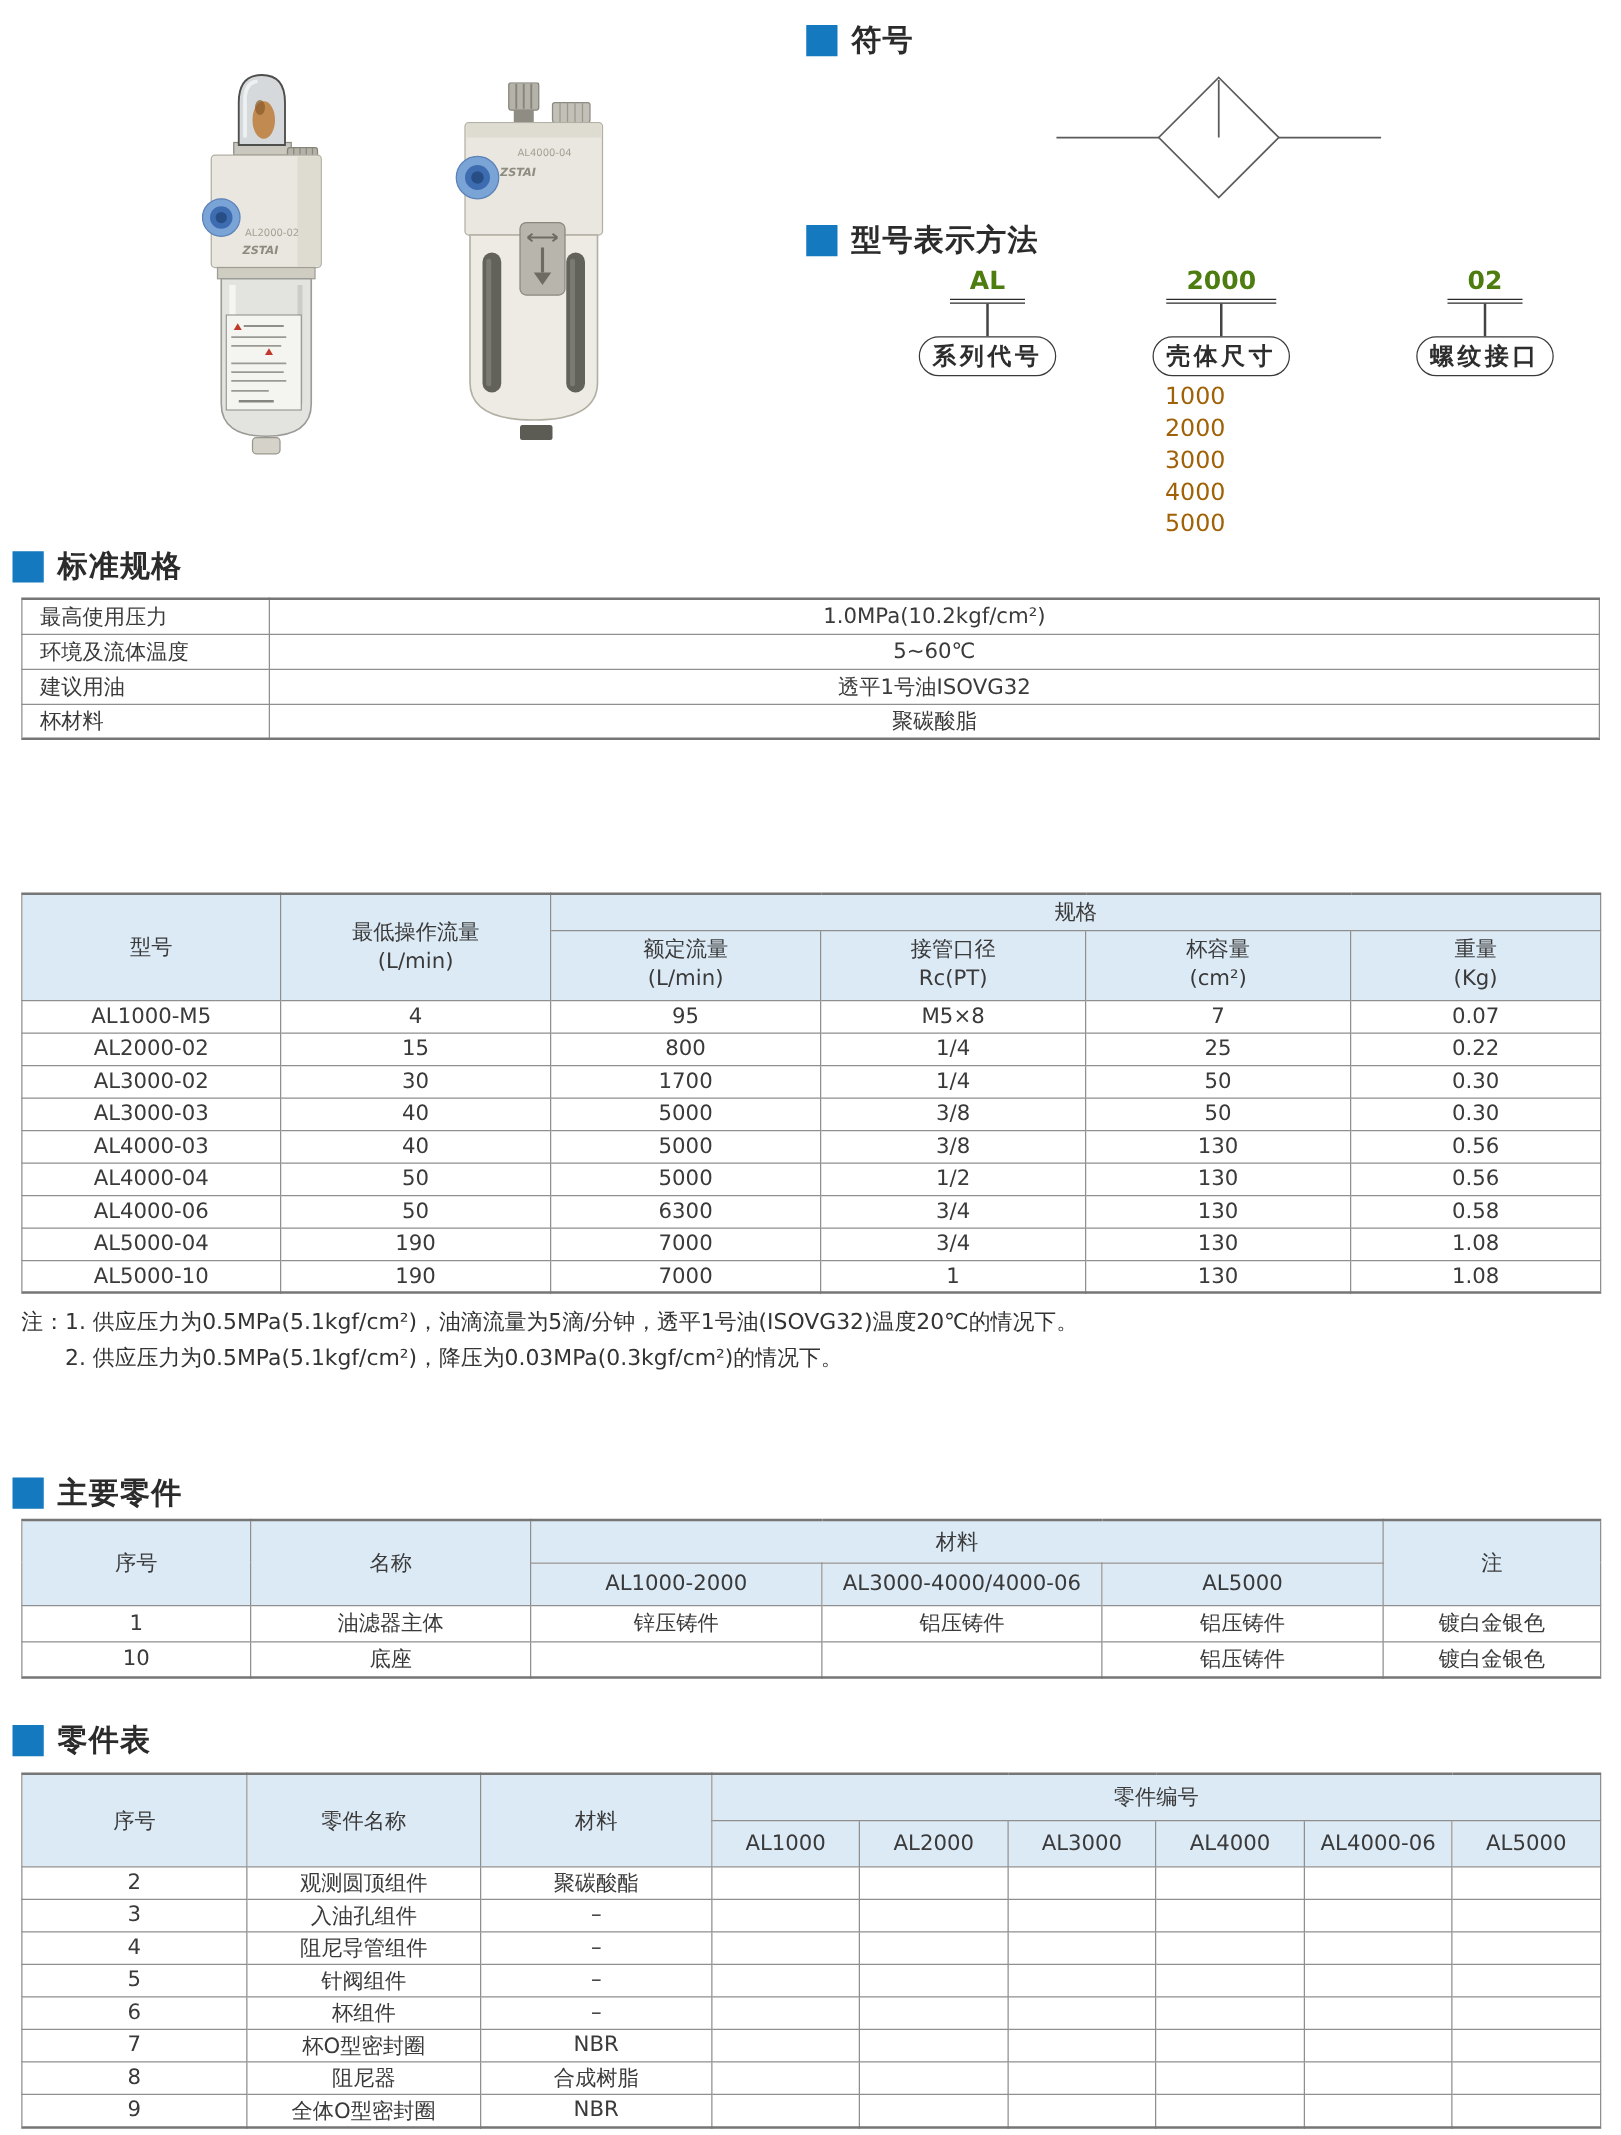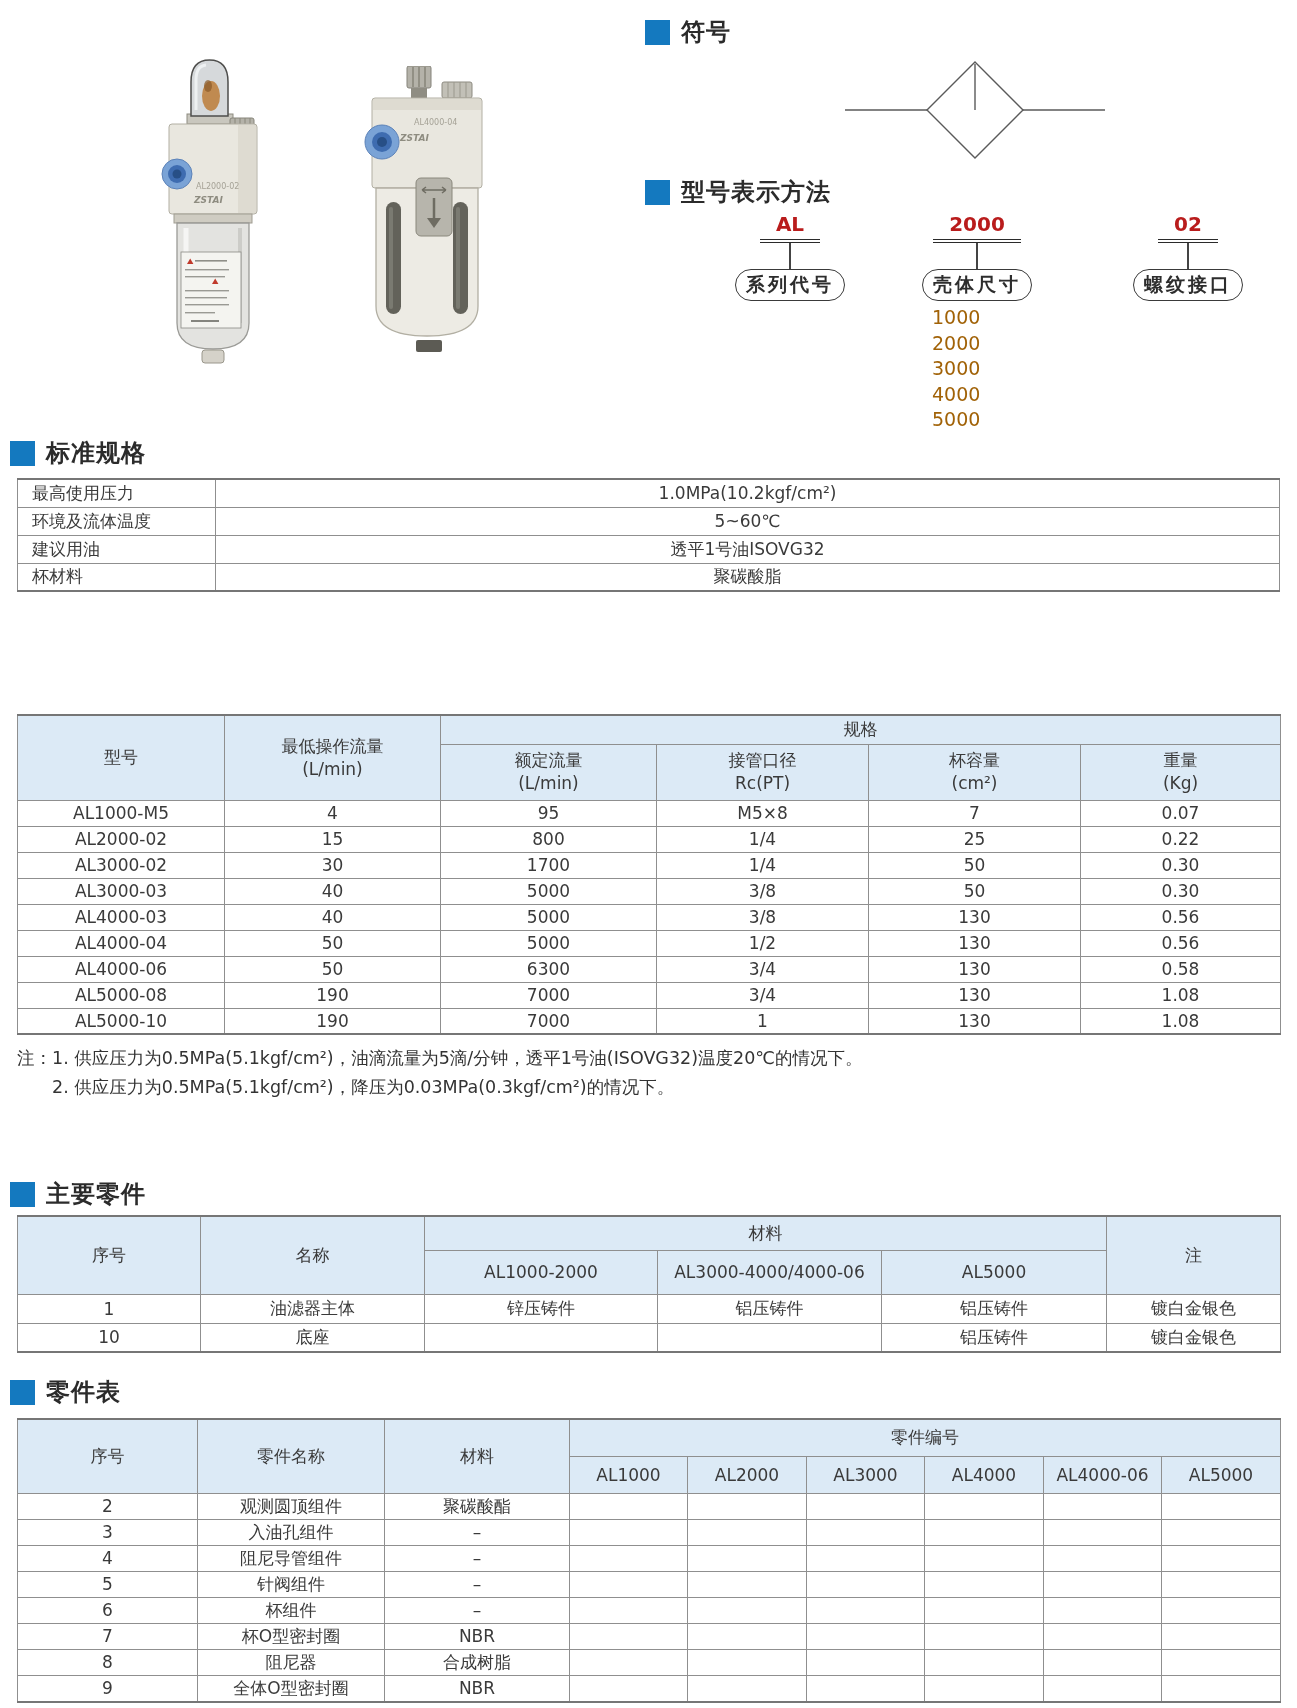--- a/index.html
+++ b/index.html
@@ -26,33 +26,33 @@
   .t1 tr.hl{ background:var(--row-hl); }
   .t1 .lbl{ text-align:left; padding-left:14px; }
   .gap2{ margin-left:56px; }
 
   
   .main tr.h1{ height:29px; }
   .main tr.h2{ height:56px; }
   .main tr.dr{ height:26px; }
 
   
-  .p1 tr.h1{ height:34px; } .p1 tr.h2{ height:44px; } .p1 tr.dr{ height:29px; }
+  .p1 tr.h1{ height:34px; } .p1 tr.h2{ height:34px; } .p1 tr.dr{ height:29px; }
 
   
   .p2 tr.h1{ height:37px; } .p2 tr.h2{ height:37px; } .p2 tr.dr{ height:26px; }
 
   
   .notes{ position:absolute; left:17px; top:1044px; font-size:17.5px; line-height:29px; color:#333; }
   .notes .n2{ padding-left:35px; }
 
   
   .designation{ position:absolute; left:645px; top:212px; width:650px; height:200px; }
   .dcol{ position:absolute; top:0; width:150px; text-align:center; }
-  .dcode{ display:inline-block; font-size:20px; font-weight:700; color:#b91c1c;
+  .dcode{ display:inline-block; font-size:20px; font-weight:700; color:#4d7c0f;
           border-bottom:4px double #2b2b2b; padding:0 16px 3px; }
   .dline{ width:2px; height:26px; background:#444; margin:0 auto; }
   .dbubble{ display:inline-block; border:1.5px solid #3a3a3a; border-radius:16px;
             padding:2px 10px; font-size:19px; letter-spacing:3px; color:#2d2d2d;font-weight:bold; }
   .dopts{ list-style:none; text-align:left; font-size:19px; line-height:25.5px;
           color:#a16207; margin-top:4px; padding-left:30px; }
 
   svg text{ font-family:"DejaVu Sans","Liberation Sans",sans-serif; }
 </style>
 </head>
@@ -267,21 +267,21 @@
         </tr>
     <tr class="dr">
           <td>AL4000-06</td>
           <td>50</td>
           <td>6300</td>
           <td>3/4</td>
           <td>130</td>
           <td>0.58</td>
         </tr>
     <tr class="dr">
-          <td>AL5000-08</td>
+          <td>AL5000-04</td>
           <td>190</td>
           <td>7000</td>
           <td>3/4</td>
           <td>130</td>
           <td>1.08</td>
         </tr>
     <tr class="dr">
           <td>AL5000-10</td>
           <td>190</td>
           <td>7000</td>

